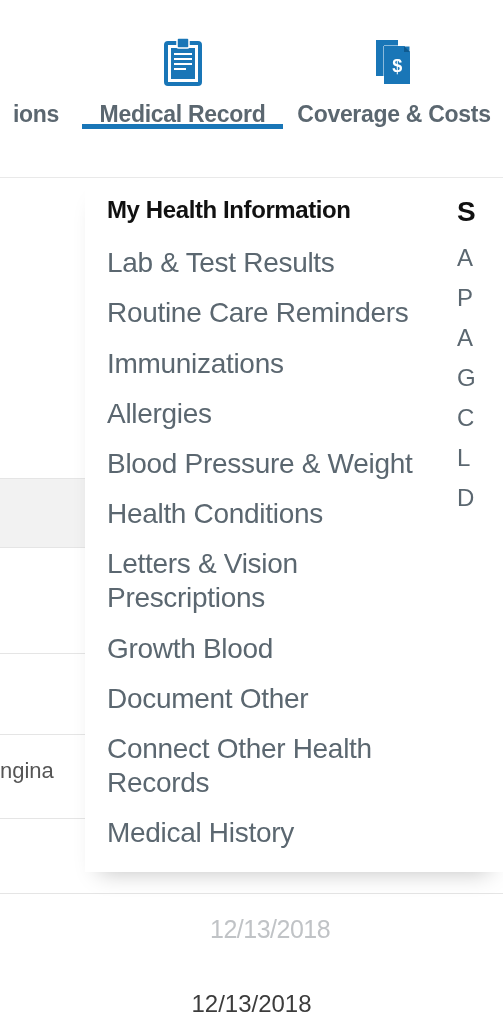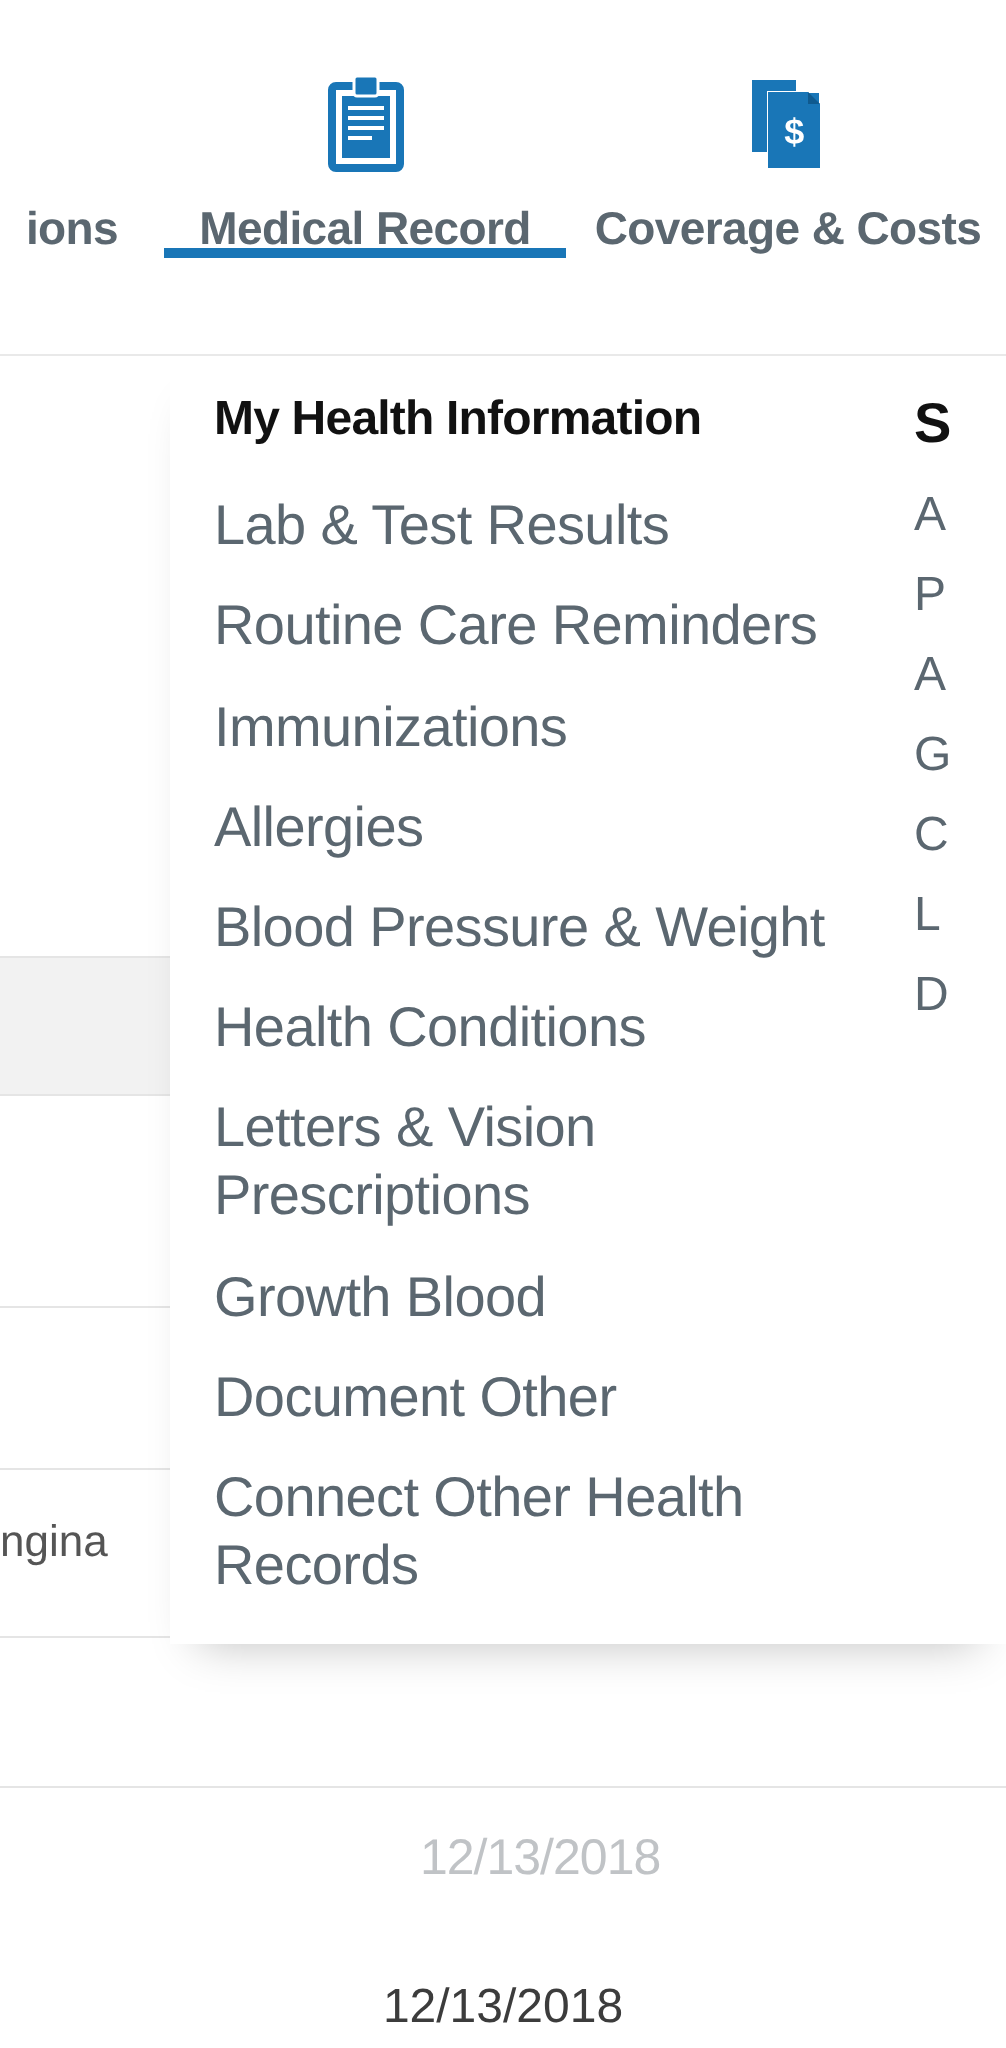--- a/index.html
+++ b/index.html
@@ -239,20 +239,21 @@
       <a class="mega-item">Lab &amp; Test Results</a>
       <a class="mega-item">Routine Care Reminders</a>
       <a class="mega-item">Immunizations</a>
       <a class="mega-item">Allergies</a>
       <a class="mega-item">Blood Pressure &amp; Weight</a>
       <a class="mega-item">Health Conditions</a>
       <a class="mega-item">Letters &amp; Vision Prescriptions</a>
       <a class="mega-item">Growth Blood</a>
       <a class="mega-item">Document Other</a>
       <a class="mega-item">Connect Other Health Records</a>
+      <a class="mega-item">Medical History</a>
     </div>
 
     <div class="mega-col col-side">
       <div class="mega-side-heading">S</div>
       <a class="mega-side-item">A</a>
       <a class="mega-side-item">P</a>
       <a class="mega-side-item">A</a>
       <a class="mega-side-item">G</a>
       <a class="mega-side-item">C</a>
       <a class="mega-side-item">L</a>

